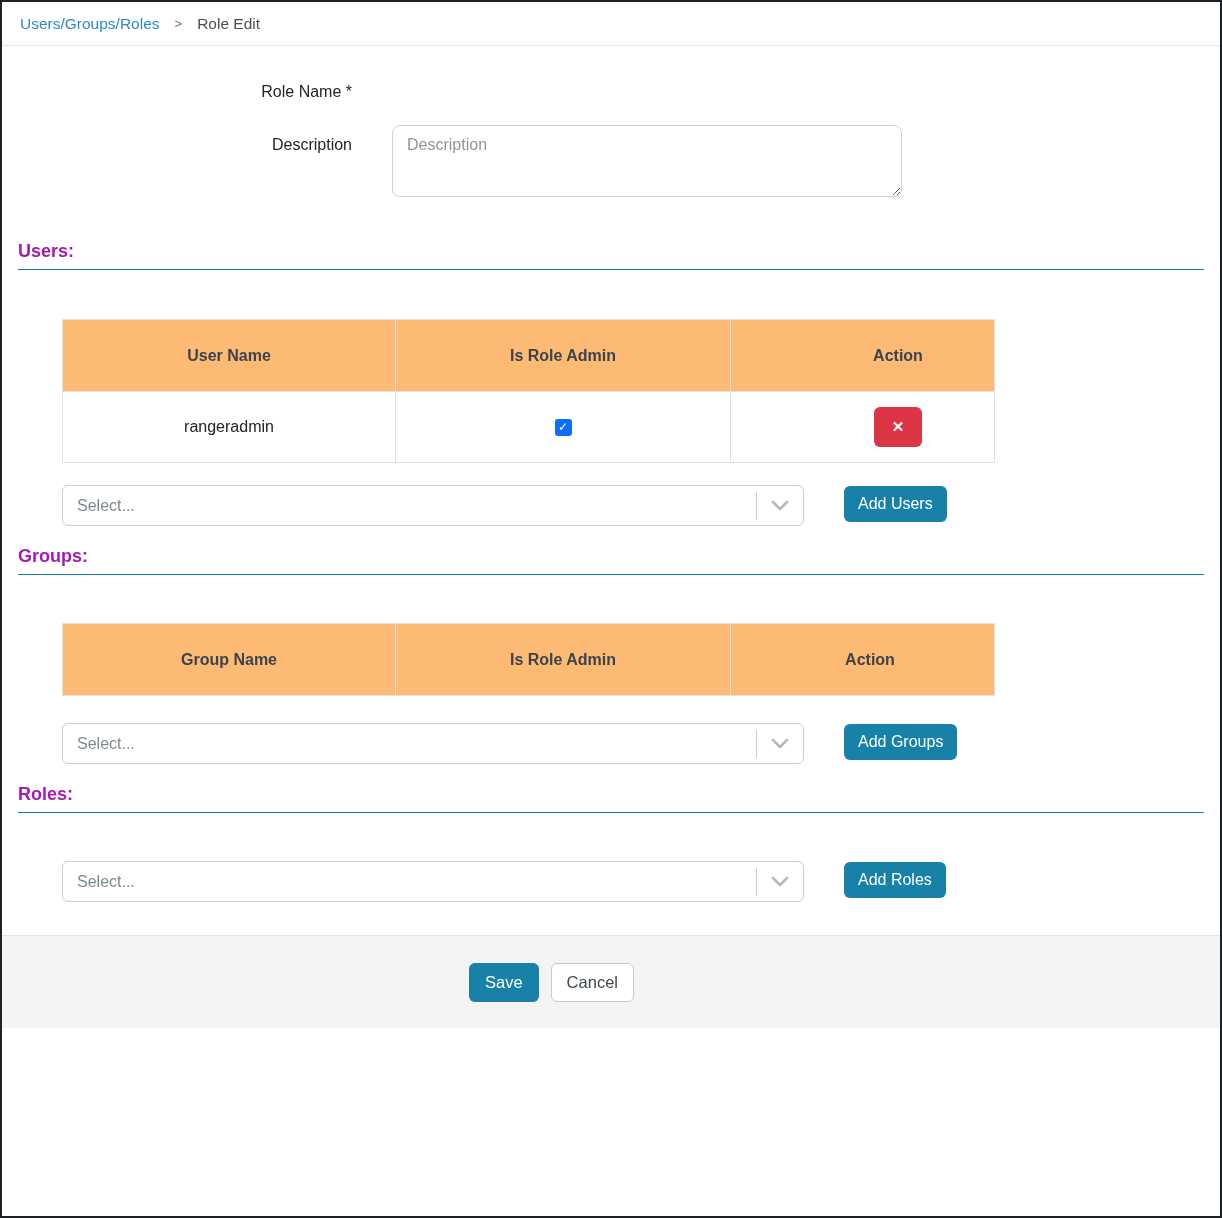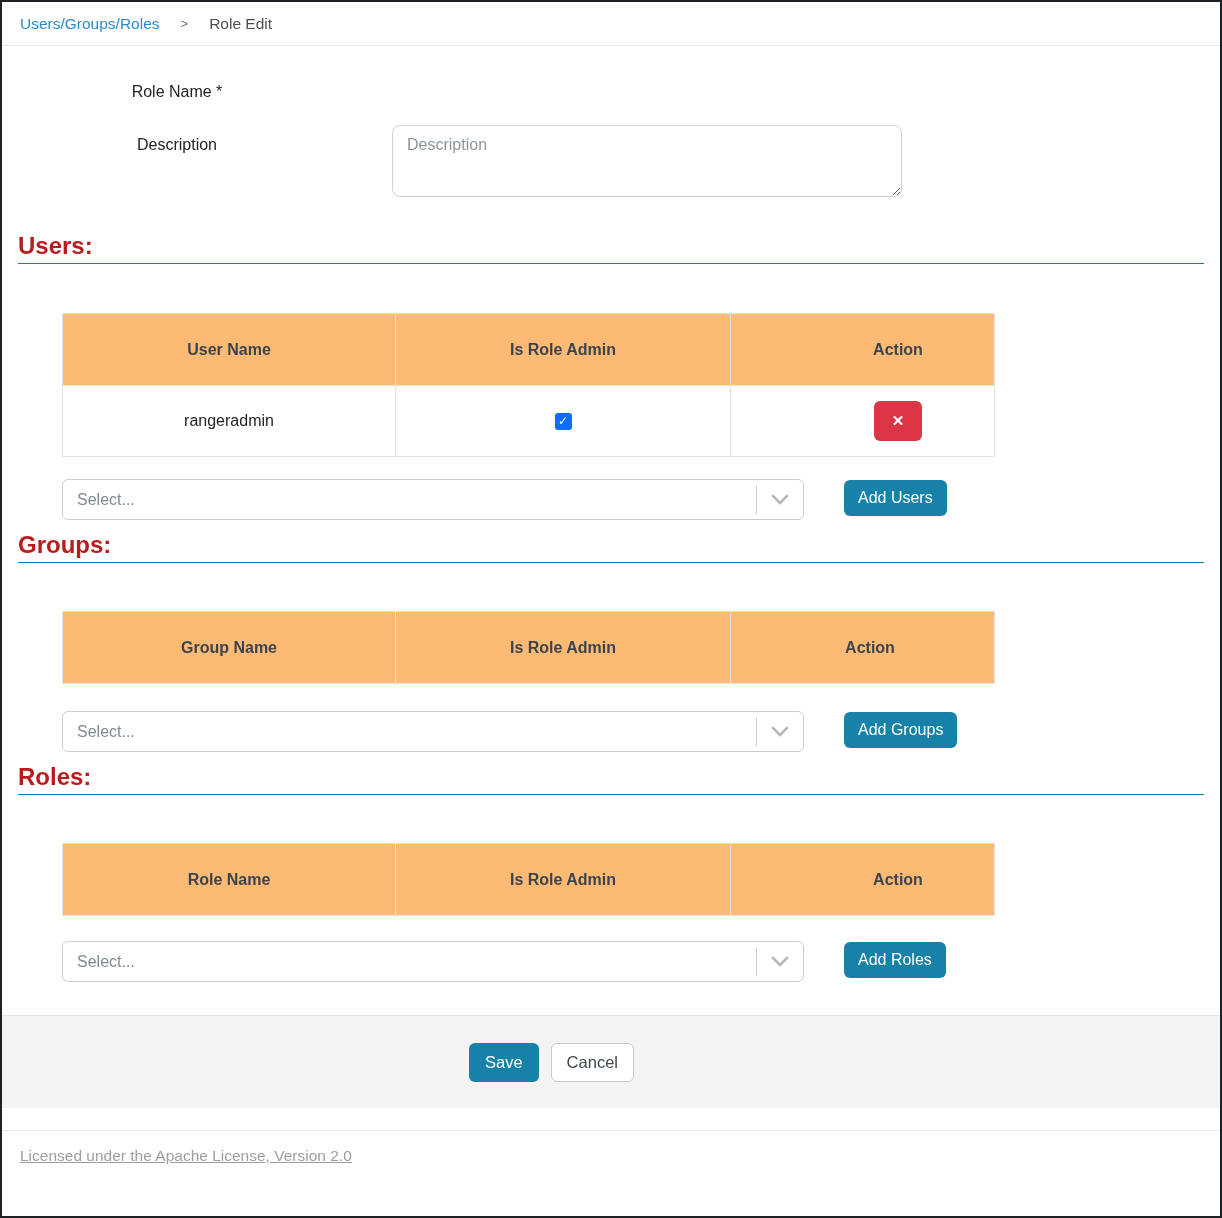--- a/index.html
+++ b/index.html
@@ -27,33 +27,33 @@
   }
   .page-title { font-size: 17px; font-weight: bold; color: #15191c; margin: 0; }
   .response-time { text-align: right; line-height: 1.45; }
   .rt-label { font-size: 15px; font-weight: bold; color: #15191c; }
   .rt-value { font-size: 15px; color: #20262b; }
 
   
   .breadcrumb {
     height: 44px; flex: 0 0 44px;
     display: flex; align-items: center;
-    padding: 0 18px; gap: 21px;
+    padding: 0 18px; gap: 15px;
     border-bottom: 1px solid #e4e7e8;
     font-size: 15.5px; background: #fff;
   }
   .breadcrumb a { color: var(--link_blue, #2b8bc7); text-decoration: none; cursor: pointer; }
   .crumb-sep { color: #6c757d; font-size: 13px; }
   .crumb-current { color: #4a4f54; }
 
   
   .form-area { padding-top: 25px; }
   .form-row { display: flex; margin-bottom: 24px; }
   .form-label {
-    width: 390px; text-align: center; padding-right: 40px; padding-top: 12px;
+    width: 390px; text-align: right; padding-right: 40px; padding-top: 12px;
     font-size: 16px; color: #212529;
   }
   .form-row.desc .form-label { padding-top: 11px; }
   .input-readonly {
     width: 510px; height: 45px;
     background: #e9ecef; border: 1px solid #d8dde1; border-radius: 8px;
     display: flex; align-items: center;
     padding: 0 14px 0 18px;
     font-size: 16px; color: #495057;
   }
@@ -70,22 +70,22 @@
     border: 1px solid #ccd3d8; border-radius: 8px;
     padding: 10px 14px; font-size: 16px; color: #212529;
     font-family: "Liberation Sans", sans-serif;
     resize: both; outline: none;
   }
   textarea.description::placeholder { color: #8d959c; }
 
   
   .section { margin: 0 16px; }
   .section h2 {
-    margin: 14px 0 0; padding-bottom: 7px;
-    font-size: 24px; line-height: 21px; font-weight: bold; color: #b91c1c;
+    margin: 20px 0 0; padding-bottom: 7px;
+    font-size: 18px; line-height: 21px; font-weight: bold; color: #a21caf;
     border-bottom: 1px solid var(--heading_underline, #0e7fad);
   }
   .section-body { margin-left: 44px; }
   .section-body.first-table { margin-top: 49px; }
   .section-body.other-table { margin-top: 48px; }
 
   
   table.role-table {
     border-collapse: collapse; table-layout: fixed; width: 932px;
     font-size: 16px;
@@ -256,34 +256,20 @@
           </span>
         </div>
         <button class="add-btn">Add Groups</button>
       </div>
     </div>
   </div>
 
   <div class="section">
     <h2>Roles:</h2>
     <div class="section-body other-table">
-      <table class="role-table">
-        <colgroup>
-            <col style="width:333px">
-            <col style="width:335px">
-            <col style="width:264px">
-          </colgroup>
-        <thead>
-          <tr>
-            <th>Role Name</th>
-            <th>Is Role Admin</th>
-            <th class="action-offset">Action</th>
-          </tr>
-        </thead>
-      </table>
       <div class="select-row roles">
         <div class="select-control">
           <span>Select...</span>
           <span class="indicators">
             <span class="indicator-sep"></span>
             <span class="chevron-box">
               <svg width="18" height="11" viewBox="0 0 18 11">
                   <path d="M2 2 L9 9 L16 2" fill="none" stroke="#b3b9bd" stroke-width="2.6" stroke-linecap="round" stroke-linejoin="round"></path>
                 </svg>
             </span>
@@ -292,18 +278,14 @@
         <button class="add-btn">Add Roles</button>
       </div>
     </div>
   </div>
 
   <div class="actions-bar">
     <button class="save-btn">Save</button>
     <button class="cancel-btn">Cancel</button>
   </div>
 
-  <div class="footer">
-    <hr>
-    <a class="license-link">Licensed under the Apache License, Version 2.0</a>
-  </div>
 
 </div>
 
 </body></html>

